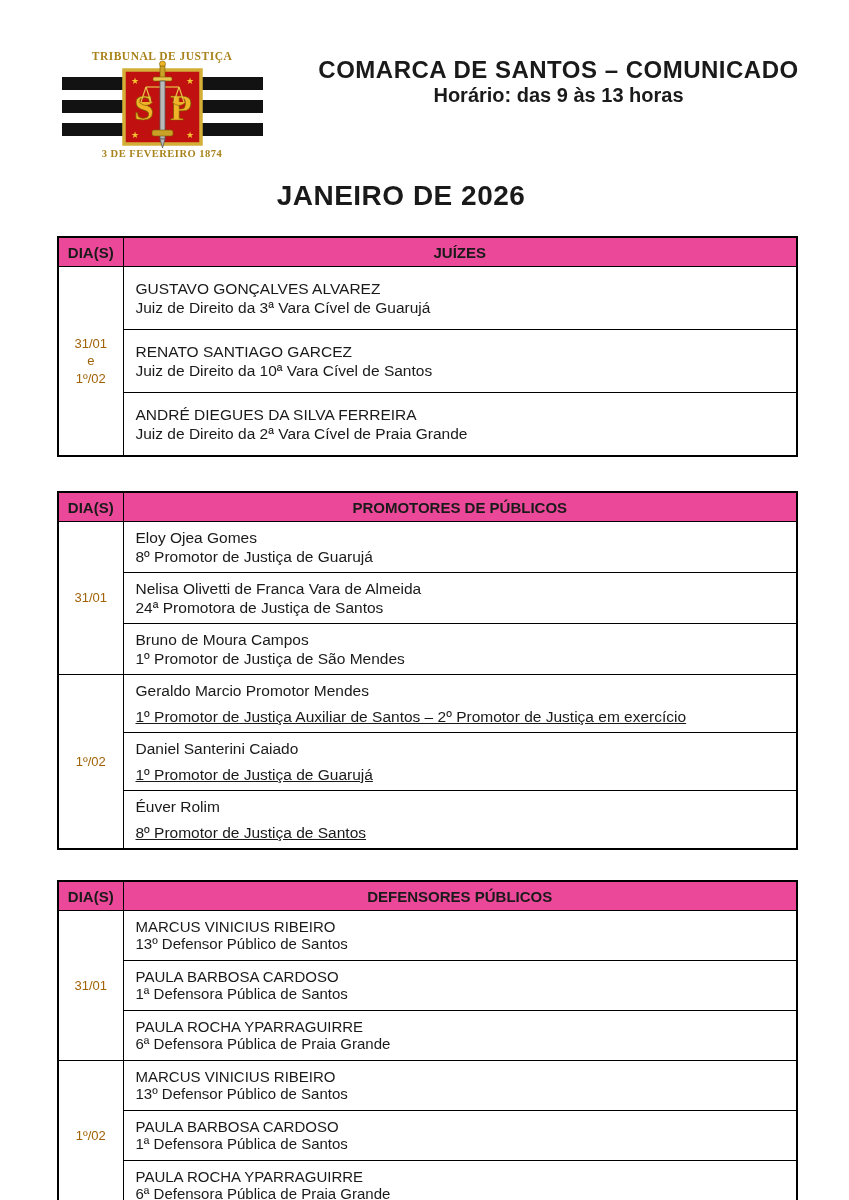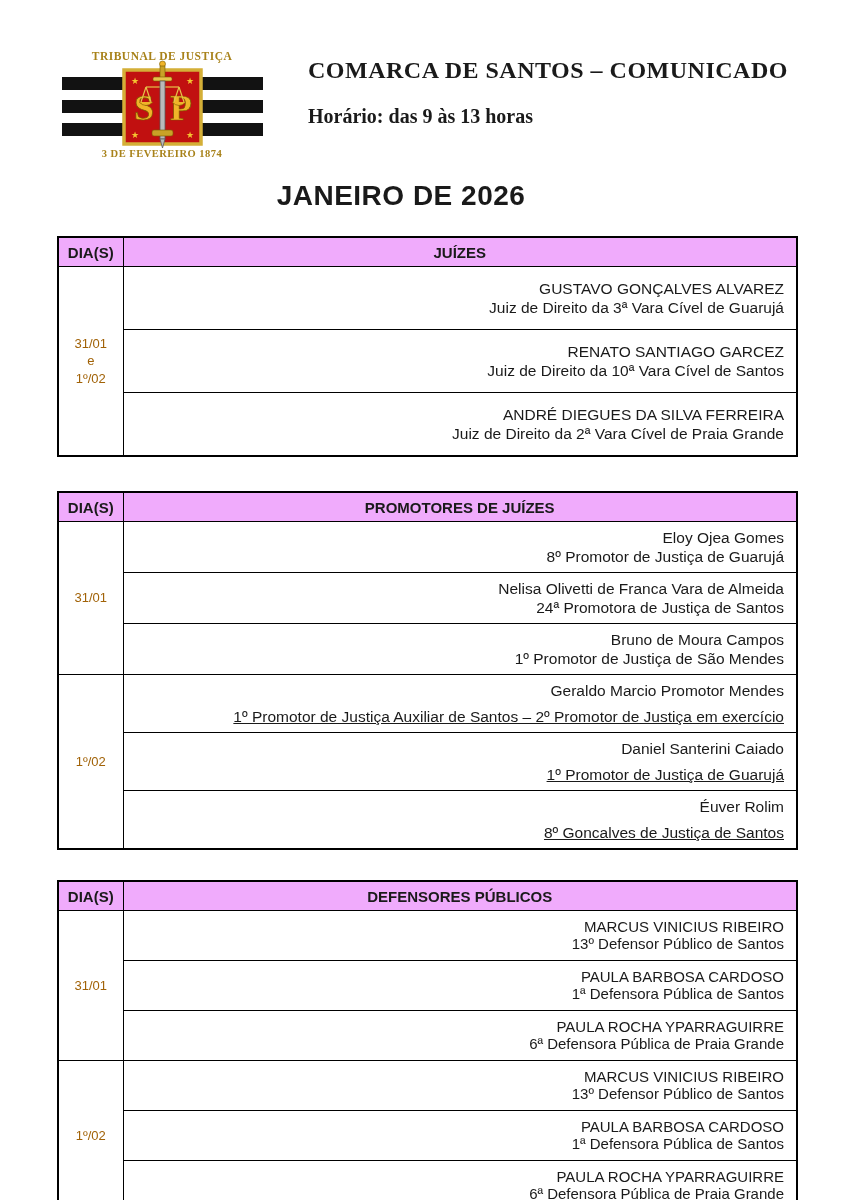--- a/index.html
+++ b/index.html
@@ -15,49 +15,50 @@
   
   .header {
     display:flex;
     align-items:flex-start;
     margin:46px 40px 0 60px;
     gap:40px;
   }
   .logo-wrap { width:208px; flex:none; }
   .titles {
     flex:1;
-    font-family:Liberation Serif, serif;
+    text-align:center;
+    font-family:Liberation Sans, sans-serif;
     font-weight:bold;
     padding-top:10px;
     line-height:1.18;
   }
   .title-1 { font-size:24px; letter-spacing:.5px; }
   .title-2 { font-size:27px; margin-top:3px; }
-  .title-3 { font-size:20px; margin-top:21px; }
+  .title-3 { font-size:20px; margin-top:0; }
 
   .month-title {
     font-weight:bold;
     font-size:28px;
     text-align:center;
     margin-top:16px;
     padding-right:47px;
     letter-spacing:.5px;
   }
 
   
   .content { margin:0 51px 0 57px; }
   table {
     border-collapse:collapse;
     width:100%;
     table-layout:fixed;
     border:2px solid #000;
   }
-  th, td { border:1.5px solid #000;text-align:right; }
+  th, td { border:1.5px solid #000; }
   thead th {
-    background:#f0abfc;
+    background:#ec4899;
     font-size:15px;
     font-weight:bold;
     height:26px;
     text-align:center;
   }
   col.day-col { width:65px; }
   td.day-cell {
     text-align:center;
     vertical-align:middle;
     font-size:13px;
@@ -189,21 +190,21 @@
   </table>
 
   <table class="tbl-promotores">
     <colgroup>
         <col class="day-col">
         <col>
       </colgroup>
     <thead>
       <tr>
         <th>DIA(S)</th>
-        <th>PROMOTORES DE JUÍZES</th>
+        <th>PROMOTORES DE PÚBLICOS</th>
       </tr>
     </thead>
     <tbody>
       <tr class="row-tight">
         <td class="day-cell" rowspan="3">31/01</td>
         <td class="entry-cell">
           <div>Eloy Ojea Gomes</div>
           <div class="person-role">8º Promotor de Justiça de Guarujá</div>
         </td>
       </tr>
@@ -228,21 +229,21 @@
       </tr>
       <tr class="row-spaced">
         <td class="entry-cell">
           <div>Daniel Santerini Caiado</div>
           <div class="person-role">1º Promotor de Justiça de Guarujá</div>
         </td>
       </tr>
       <tr class="row-spaced">
         <td class="entry-cell">
           <div>Éuver Rolim</div>
-          <div class="person-role">8º Goncalves de Justiça de Santos</div>
+          <div class="person-role">8º Promotor de Justiça de Santos</div>
         </td>
       </tr>
     </tbody>
   </table>
 
   <table class="tbl-defensores">
     <colgroup>
         <col class="day-col">
         <col>
       </colgroup>

